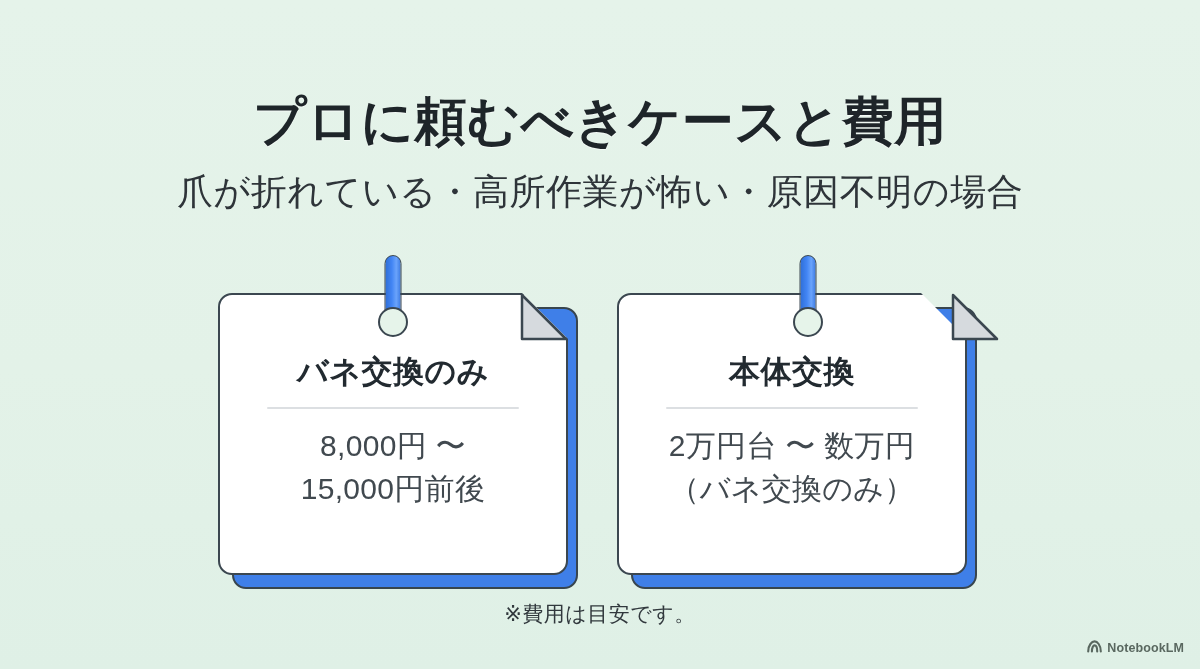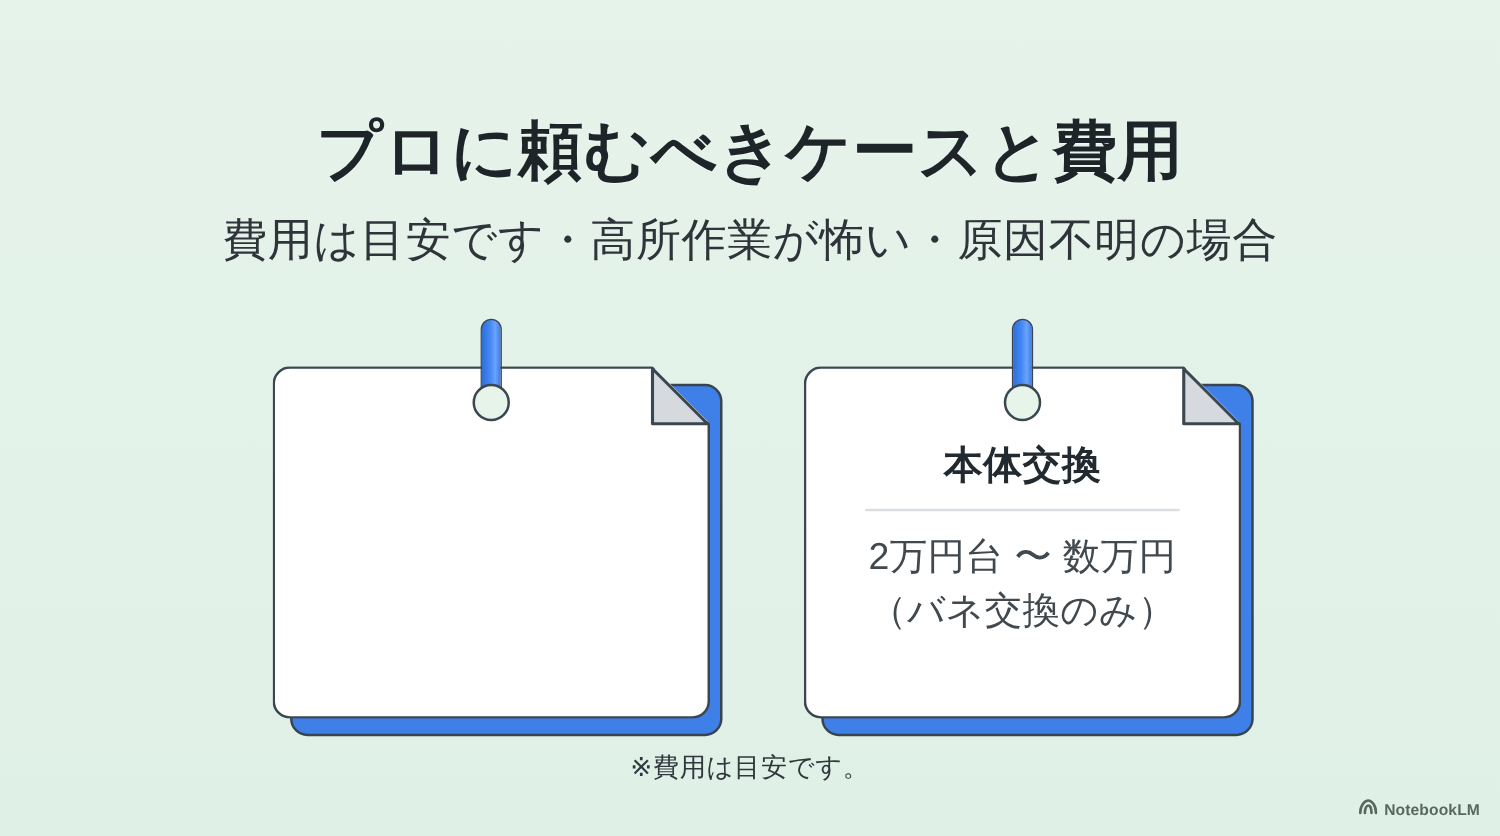--- a/index.html
+++ b/index.html
@@ -59,21 +59,21 @@
     height: 330px;
   }
 
   .card-wrap {
     position: absolute;
     width: 350px;
     height: 320px;
     top: 0;
   }
   .card-wrap.one  { left: 218px; }
-  .card-wrap.two  { left: 643px; }
+  .card-wrap.two  { left: 617px; padding-left: 32px; }
 
   
   .pin {
     position: absolute;
     left: 50%;
     top: 0px;
     transform: translateX(-50%);
     width: 18px;
     height: 82px;
     z-index: 5;
@@ -215,41 +215,49 @@
     letter-spacing: 0.1px;
   }
 </style>
 </head>
 <body>
 
 <div class="slide">
 
   <h1 class="title">プロに頼むべきケースと費用</h1>
 
-  <div class="subtitle">費用は目安です・高所作業が怖い・原因不明の場合</div>
+  <div class="subtitle">爪が折れている・高所作業が怖い・原因不明の場合</div>
 
   <div class="cards">
 
     <div class="card-wrap one">
 
       <div class="card-shadow"></div>
 
       <div class="card"></div>
 
       <div class="fold">
         <svg width="48" height="48" viewBox="0 0 48 48">
           <path d="M2 2 L46 46 L2 46 Z" fill="#d6dade" stroke="#3b4750" stroke-width="2.5" stroke-linejoin="round"></path>
         </svg>
       </div>
 
       <div class="pin">
         <div class="pin-bar"></div>
         <div class="pin-head"></div>
       </div>
 
+      <div class="card-body">
+        <div class="card-heading">バネ交換のみ</div>
+        <div class="card-divider"></div>
+        <div class="card-price">
+          <span class="line">8,000円 〜</span>
+          <span class="line">15,000円前後</span>
+        </div>
+      </div>
     </div>
 
     <div class="card-wrap two">
 
       <div class="card-shadow"></div>
 
       <div class="card"></div>
 
       <div class="fold">
         <svg width="48" height="48" viewBox="0 0 48 48">

